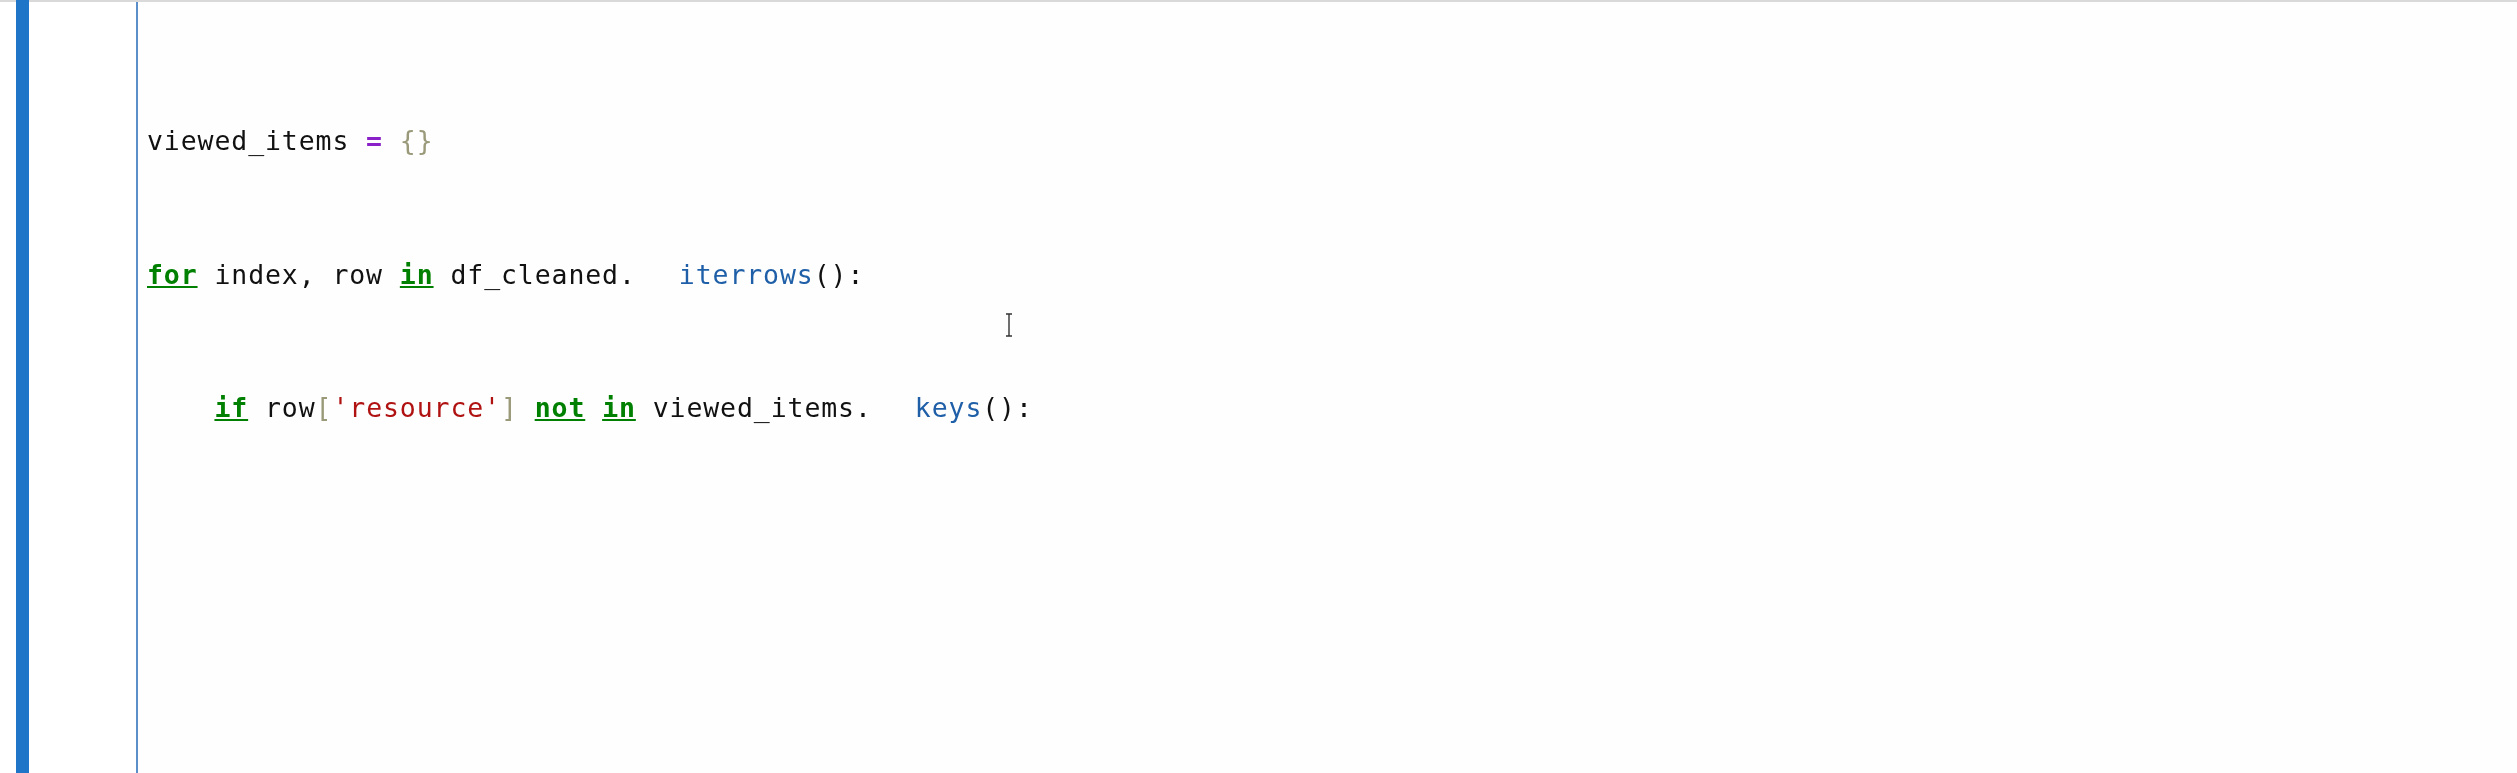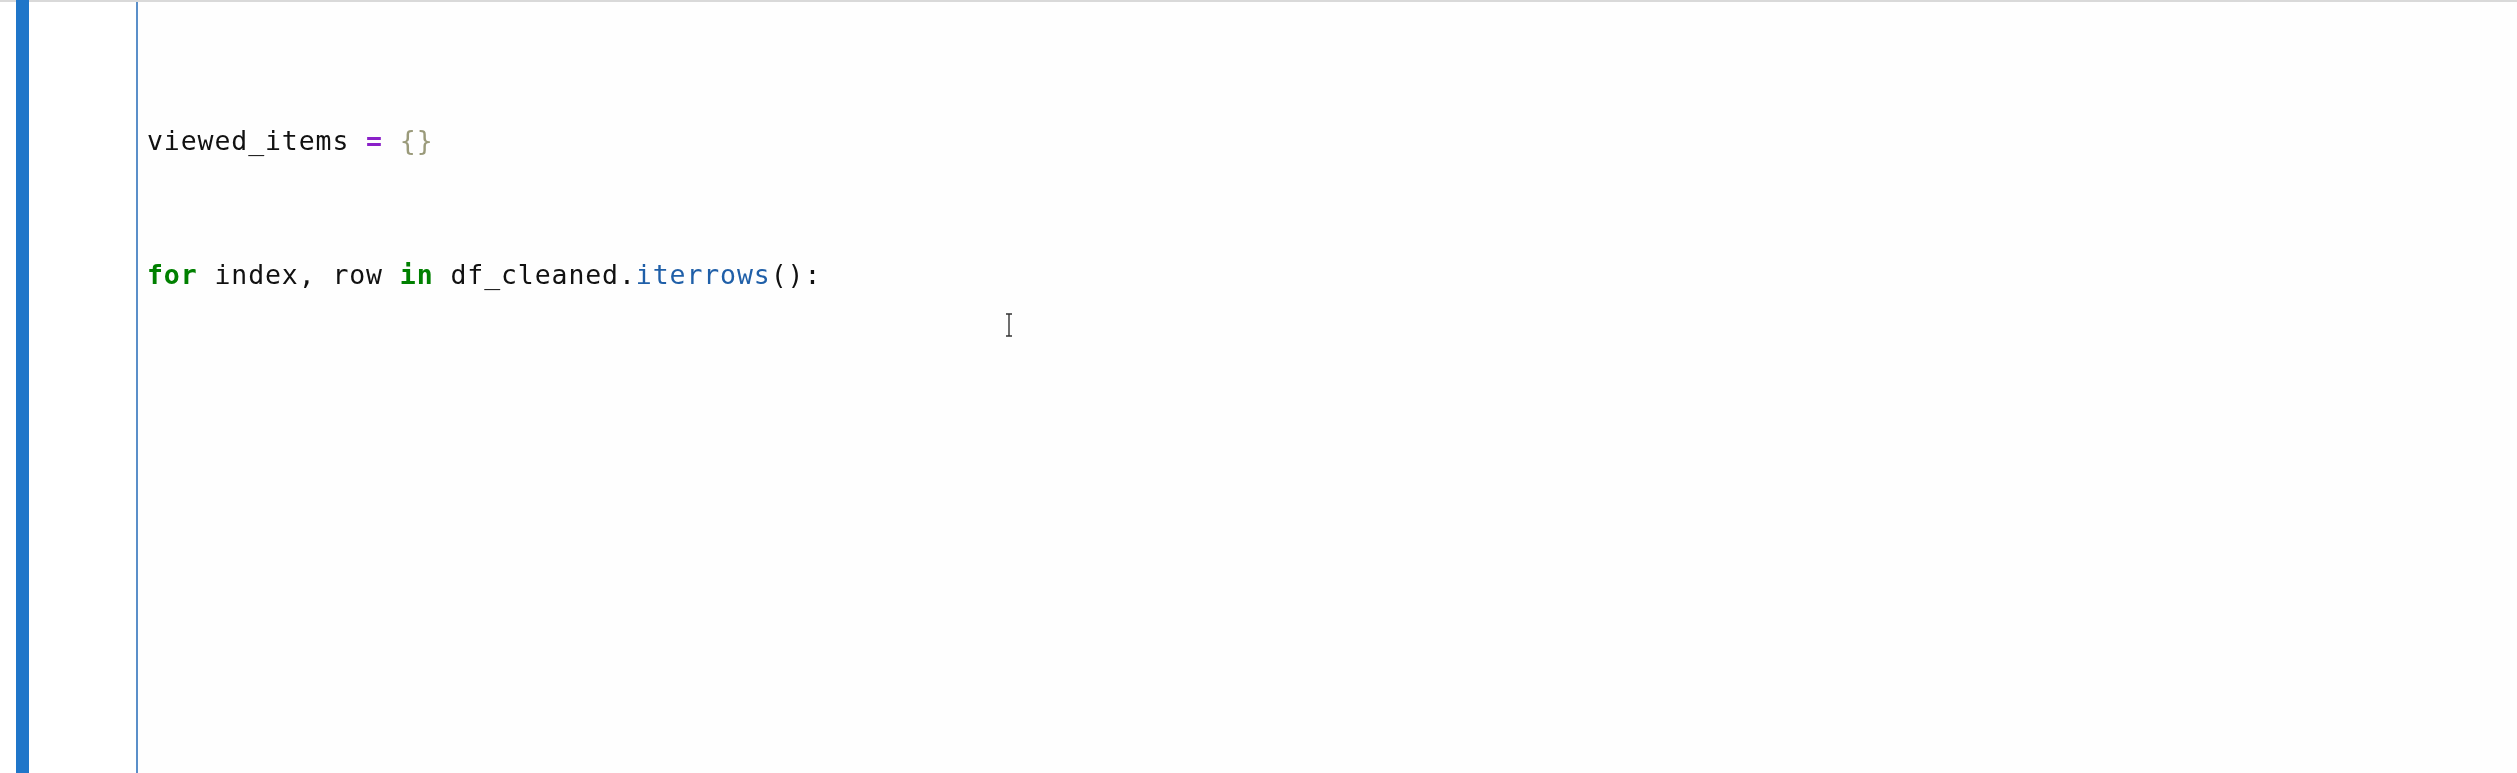--- a/index.html
+++ b/index.html
@@ -12,41 +12,42 @@
   .cell-bar { position:absolute; left:16px; top:0; width:13px; height:773px; background:#1f76c9; }
   .gutter { position:absolute; left:29px; top:2px; width:107px; height:771px; background:#ffffff; }
   .cell-edge { position:absolute; left:136px; top:2px; width:2px; height:771px; background:#5a8fc9; }
   .editor { position:absolute; left:138px; top:2px; right:0; bottom:0; background:#fefefe; }
   .code {
     position:absolute; left:147px; top:30px;
     font-size:26.5px; line-height:44.5px; white-space:pre; color:#111111;
     letter-spacing:0.9px;
   }
   .line { height:44.5px; position:relative; }
-  .kw { color:#008000; font-weight:bold; }
+  .kw { color:#008000; font-weight:bold;text-decoration:underline; }
   .op { color:#8a20c8; font-weight:bold; }
   .br { color:#9a9a7a; }
   .str { color:#b01212; }
-  .attr { color:#1f5fa8; }
+  .attr { color:#1f5fa8;margin-left:43px; }
   .cursor-ibeam {
     position:absolute; left:1004px; top:313px; width:10px; height:24px;
   }
 </style>
 </head>
 <body>
 
 <div class="top-border"></div>
 <div class="cell-bar"></div>
 <div class="gutter"></div>
 <div class="cell-edge"></div>
 <div class="editor"></div>
 
 <div class="code">
   <div class="line"><span>viewed_items </span><span class="op">=</span><span> </span><span class="br">{}</span></div>
   <div class="line"><span class="kw">for</span><span> index, row </span><span class="kw">in</span><span> df_cleaned.</span><span class="attr">iterrows</span><span>():</span></div>
+  <div class="line"><span>    </span><span class="kw">if</span><span> row</span><span class="br">[</span><span class="str">'resource'</span><span class="br">]</span><span> </span><span class="kw">not</span><span> </span><span class="kw">in</span><span> viewed_items.</span><span class="attr">keys</span><span>():</span></div>
   <div class="line"></div>
   
   
   
   
   
   
   
   
   

